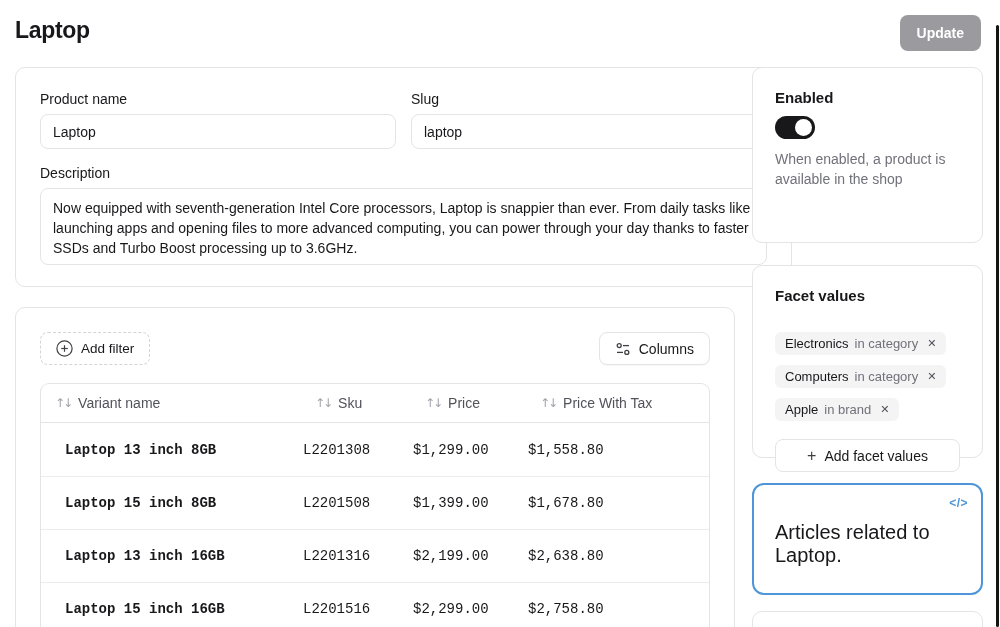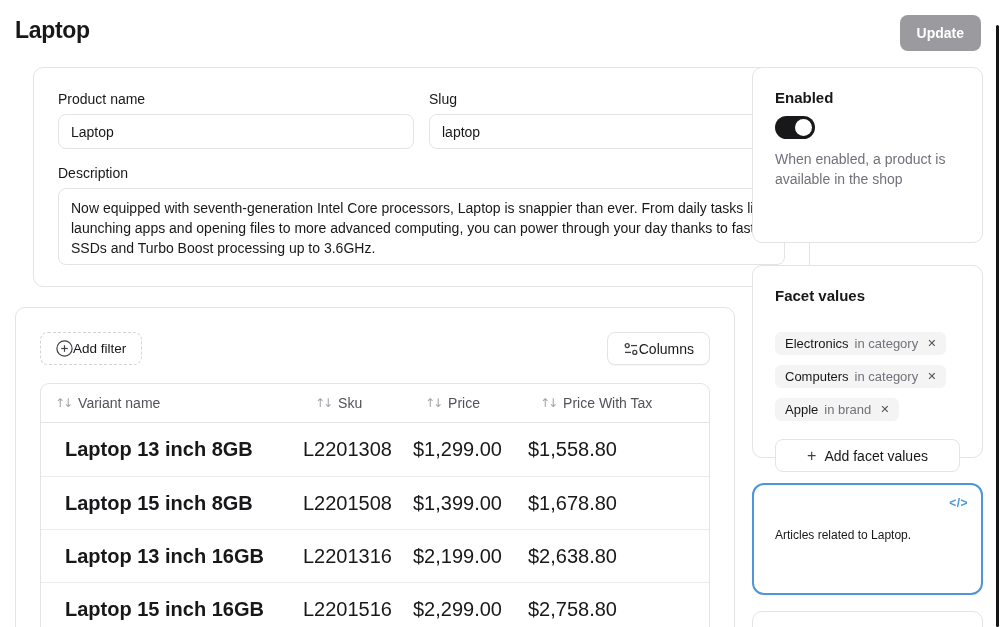--- a/index.html
+++ b/index.html
@@ -14,53 +14,53 @@
   .page-title { position:absolute; left:15px; top:17px; font-size:23px; font-weight:700; letter-spacing:-0.3px; }
   .update-btn {
     position:absolute; right:19px; top:15px; height:36px; padding:1px 17px;
     background:#9b9b9f; color:#ffffff; font-size:14px; font-weight:600;
     border:none; border-radius:8px; cursor:pointer;
     font-family:inherit;
   }
   
   .card { position:absolute; background:#fff; border:1px solid #e4e4e7; border-radius:10px; }
   
-  .card-form { left:33px; top:67px; width:777px; height:220px; padding:23px 24px; }
+  .card-form { left:15px; top:67px; width:777px; height:220px; padding:23px 24px; }
   .fields-row { display:grid; grid-template-columns:1fr 1fr; gap:15px; }
   .field-label { display:block; font-size:14px; font-weight:500; margin-bottom:7px; }
   .text-input {
     width:100%; height:35px; border:1px solid #e4e4e7; border-radius:8px;
     padding:0 12px; font-size:14px; color:#18181b; font-family:inherit; background:#fff; outline:none;
   }
   .desc-label { margin-top:16px; }
   .textarea {
     width:100%; height:77px; border:1px solid #e4e4e7; border-radius:8px;
     padding:9px 12px; font-size:14px; line-height:20px; color:#18181b;
     font-family:inherit; resize:none; outline:none; background:#fff; overflow:hidden;
   }
   .card-variants { left:15px; top:307px; width:720px; height:356px; padding:24px; }
   .toolbar { display:flex; justify-content:space-between; align-items:center; }
   .btn {
-    display:inline-flex; align-items:center; gap:0; height:33px; padding:0 15px;
+    display:inline-flex; align-items:center; gap:8px; height:33px; padding:0 15px;
     background:#fff; border-radius:8px; font-size:13.5px; font-weight:500; color:#18181b;
     cursor:pointer; font-family:inherit;
   }
   .btn-dashed { border:1px dashed #d4d4d8; }
   .btn-solid  { border:1px solid #e4e4e7; box-shadow:0 1px 1px rgba(0,0,0,0.03); font-size:14px; }
   .icon-svg { display:inline-block; }
   
   .vtable { margin-top:18px; border:1px solid #e4e4e7; border-radius:9px 9px 0 0; border-bottom:none; overflow:hidden; }
   .t-head, .t-row { display:grid; grid-template-columns:250px 110px 115px 1fr; align-items:center; }
   .t-head { height:39px; color:#52525b; border-bottom:1px solid #e4e4e7; }
   .t-row  { height:53px; }
   .t-row + .t-row { border-top:1px solid #ececef; }
   .th { display:flex; align-items:center; gap:7px; font-size:14px; font-weight:500; padding-left:24px; }
   .th.first { padding-left:14px; }
   .sort-ic { color:#a1a1aa; font-size:12px; letter-spacing:-2px; font-family:"DejaVu Sans",sans-serif; }
-  .td { font-size:20px; padding-left:12px; }
+  .td { font-size:14px; padding-left:12px;font-family:Liberation Mono, monospace; }
   .td.first { padding-left:24px; font-weight:600; }
   
   .sidebar { position:absolute; left:752px; top:67px; width:231px; }
   .side-card { position:relative; background:#fff; border:1px solid #e4e4e7; border-radius:10px; padding:21px 22px; }
   .side-title { font-size:15px; font-weight:600; }
   .card-enabled { height:176px; }
   .toggle { margin-top:10px; width:40px; height:23px; background:#18181b; border-radius:12px; position:relative; cursor:pointer; }
   .toggle-knob { position:absolute; right:3px; top:3px; width:17px; height:17px; background:#fff; border-radius:50%; }
   .help-text { margin-top:10px; font-size:14px; line-height:20px; color:#71717a; }
   .card-facets { margin-top:22px; height:193px; }
@@ -73,21 +73,21 @@
   .chip-facet { color:#71717a; margin-left:6px; }
   .chip-x { color:#52525b; margin-left:9px; font-size:11px; cursor:pointer; }
   .add-facet-btn {
     margin-top:18px; width:100%; height:33px; display:flex; align-items:center; justify-content:center; gap:8px;
     background:#fff; border:1px solid #e4e4e7; border-radius:8px; font-size:14px; font-weight:500;
     cursor:pointer; font-family:inherit; color:#18181b;
   }
   .plus-glyph { font-size:16px; font-weight:400; color:#3f3f46; }
   .card-related { margin-top:25px; height:112px; border:2px solid #4e96d9; border-radius:12px; padding:20px 21px; }
   .related-title { font-size:16px; font-weight:700; }
-  .related-text { margin-top:23px; font-size:12px; }
+  .related-text { margin-top:16px; font-size:20px; }
   .code-icon { position:absolute; right:13px; top:11px; color:#4e96d9; font-size:12px; font-weight:600; letter-spacing:0.5px; }
   .card-assets { margin-top:16px; height:90px; }
   .assets-dropzone { margin-top:12px; height:40px; border:1px dashed #d4d4d8; border-radius:8px; }
   
   .scrollbar-thumb { position:absolute; right:1px; top:25px; width:3px; height:602px; background:#141414; border-radius:2px; }
 </style>
 </head>
 <body>
 
 <div>

